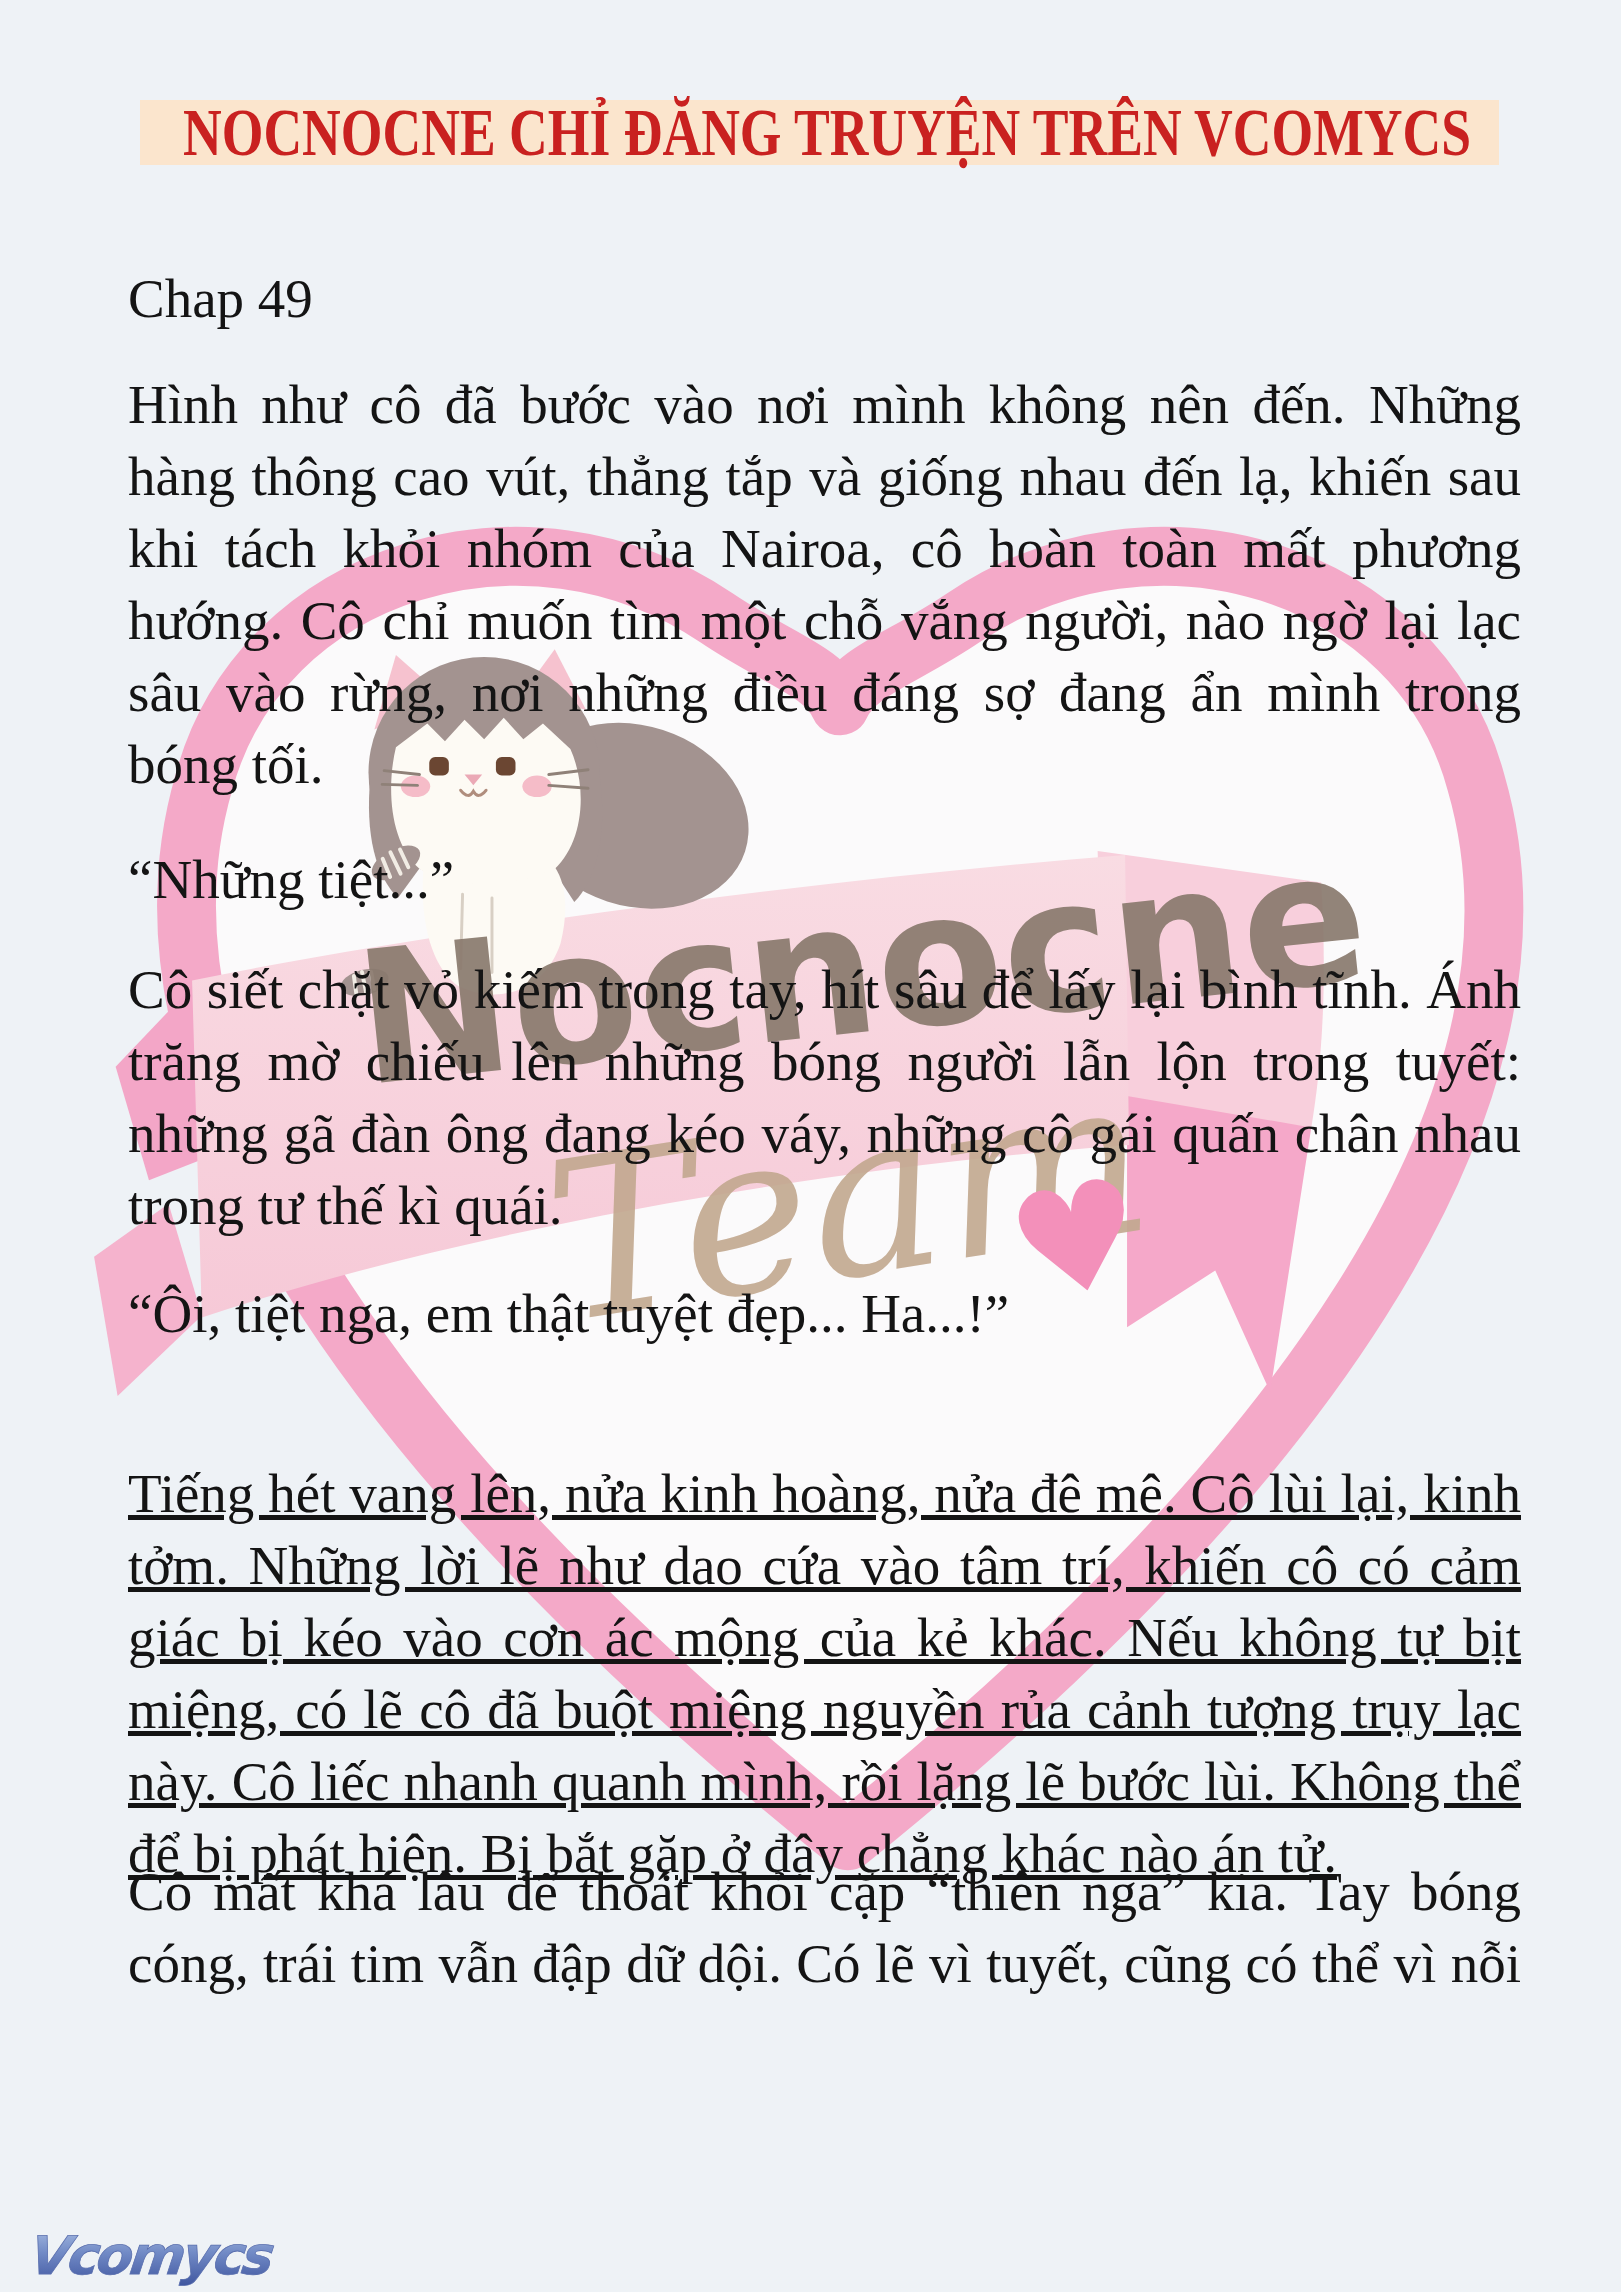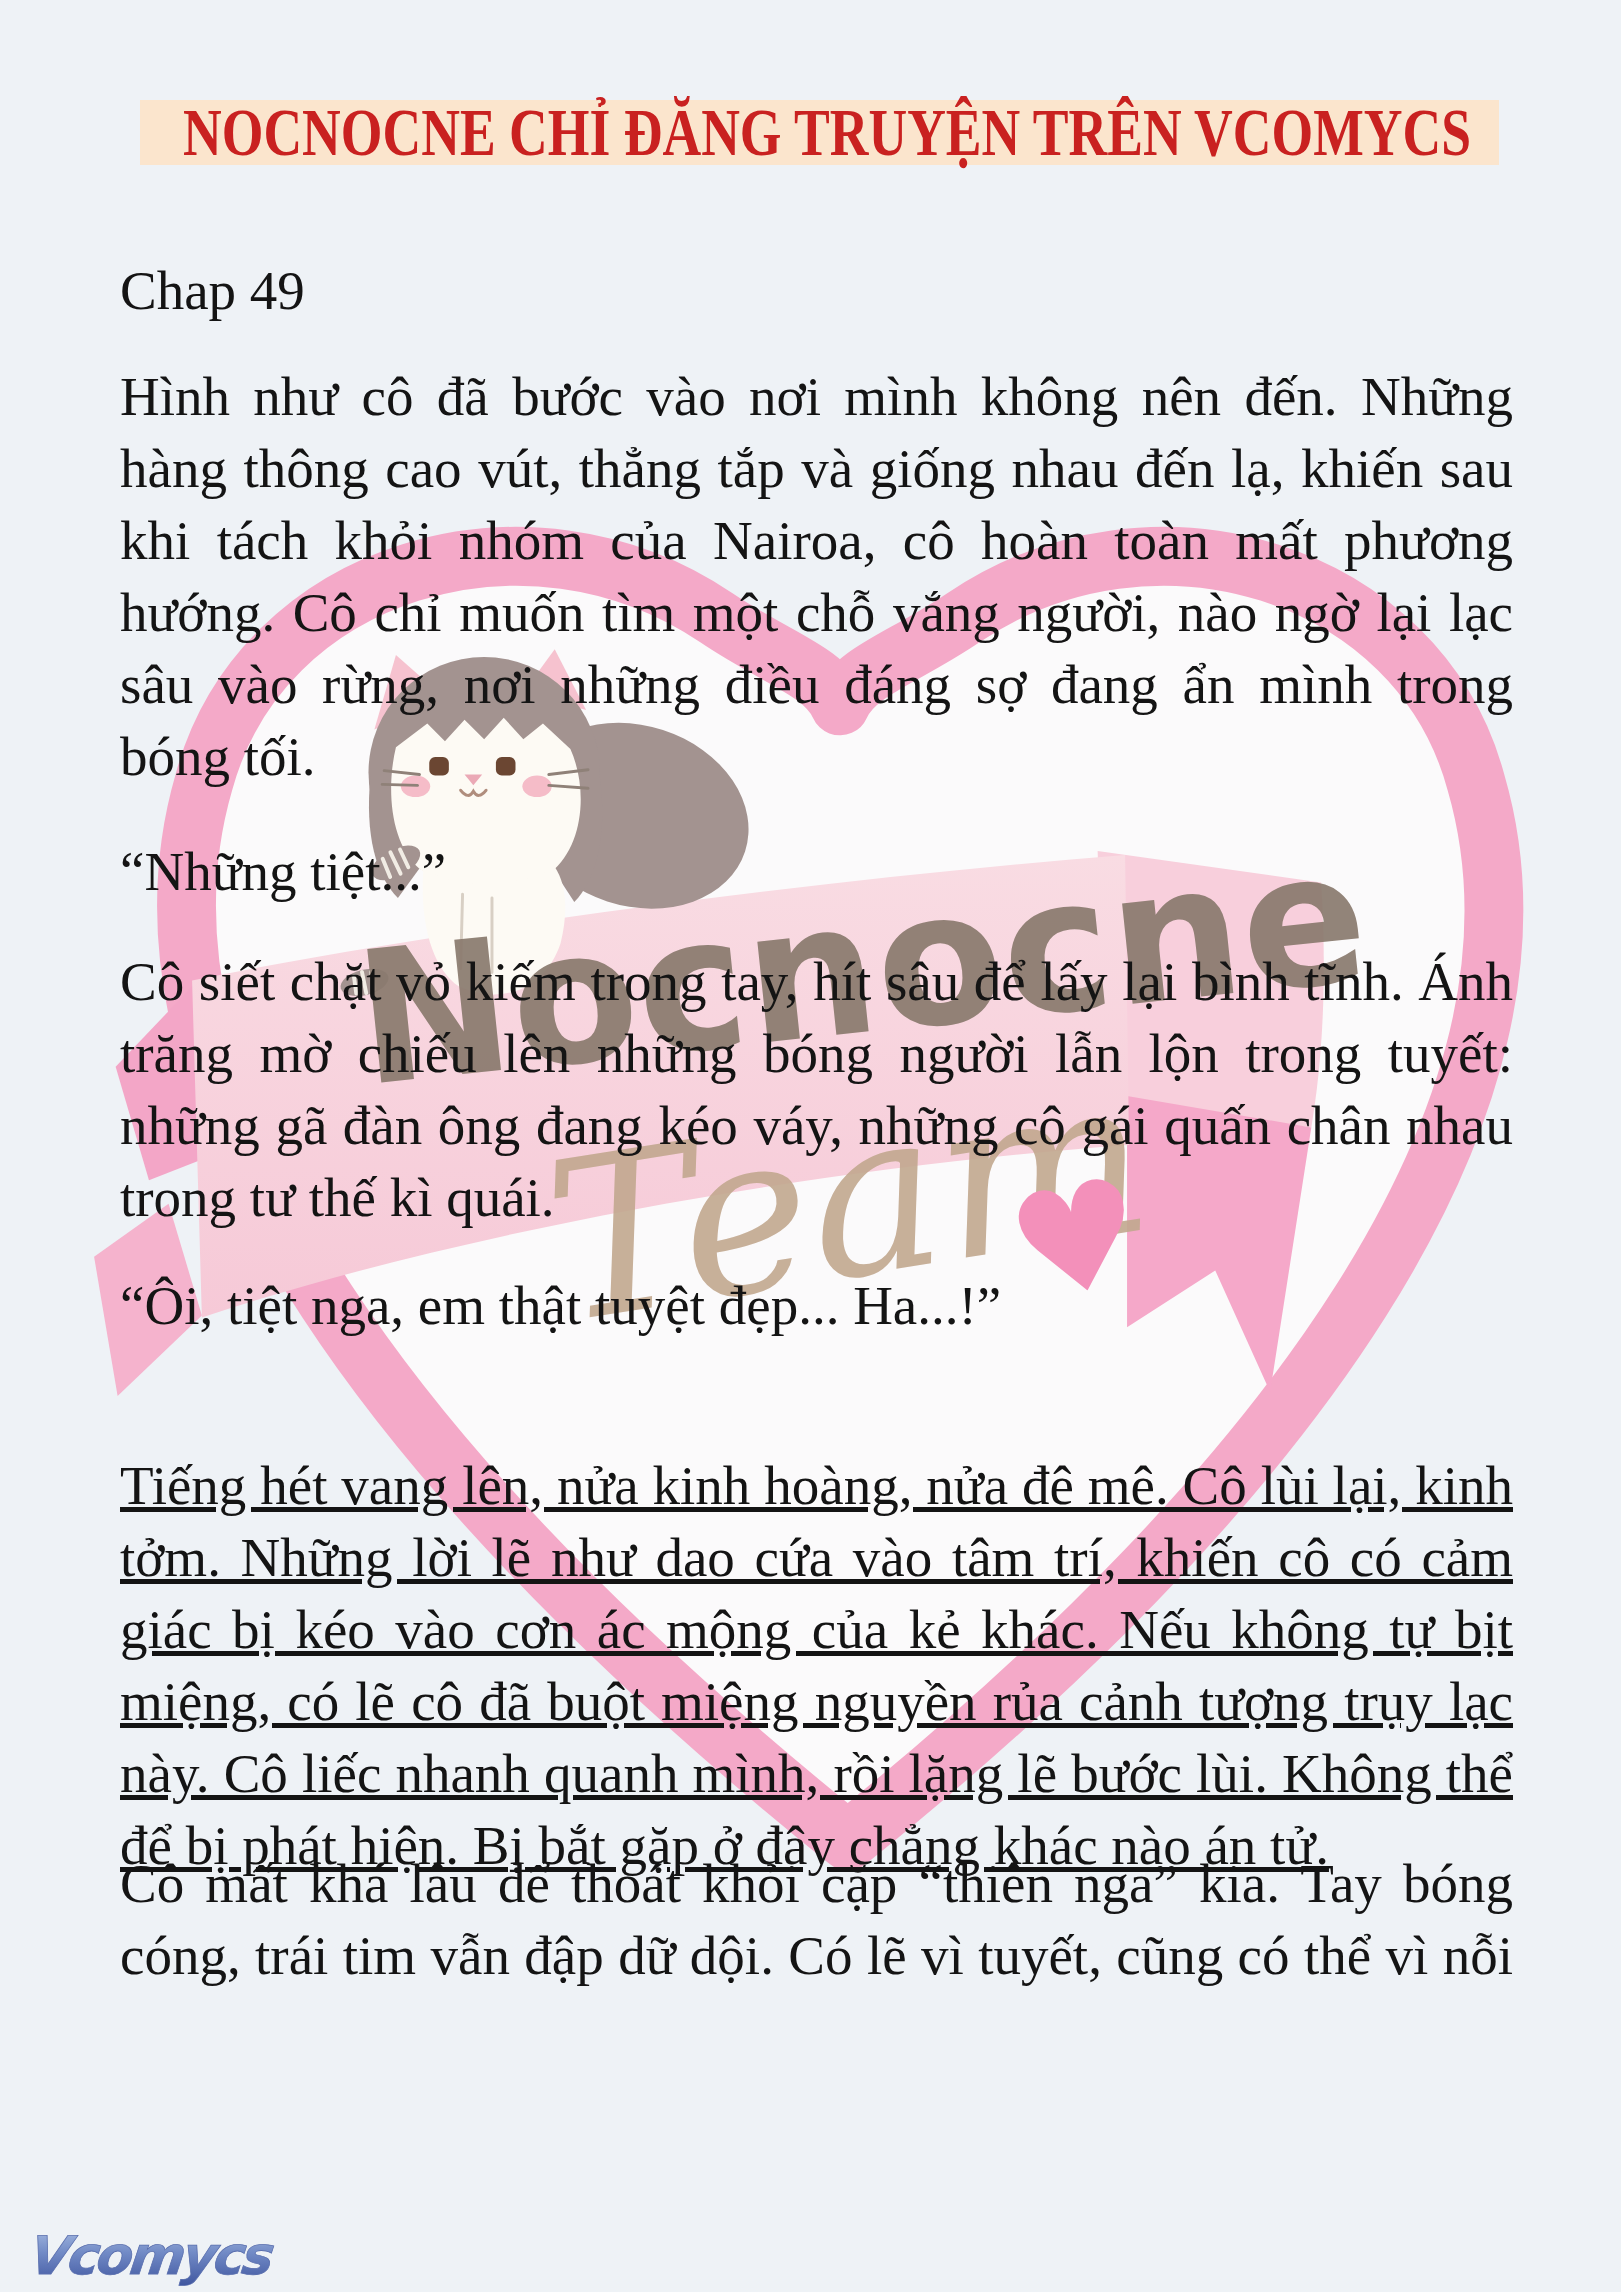--- a/index.html
+++ b/index.html
@@ -18,21 +18,21 @@
     background:#fbe5cd;z-index:3;
     display:flex;align-items:center;justify-content:center;overflow:visible;padding-left:16px;
   }
   .header-band .hdr{
     font-weight:bold;font-size:67px;line-height:65px;color:#c92120;
     white-space:nowrap;transform:scaleX(0.80);transform-origin:50% 50%;
     letter-spacing:0px;
   }
   
   .txt{
-    position:absolute;left:112px;width:1393px;z-index:2;margin:8px;
+    position:absolute;left:112px;width:1393px;z-index:2;margin:16px;
     font-size:55px;line-height:72px;
   }
   .just{text-align:justify;}
   #chap{top:247px;}
   #p0{top:353px;}
   #q0{top:828px;}
   #p2{top:938px;}
   #q1{top:1262px;}
   #p4{top:1442px;text-decoration:underline;}
   #p5{top:1840px;text-align:justify;text-align-last:justify;}

